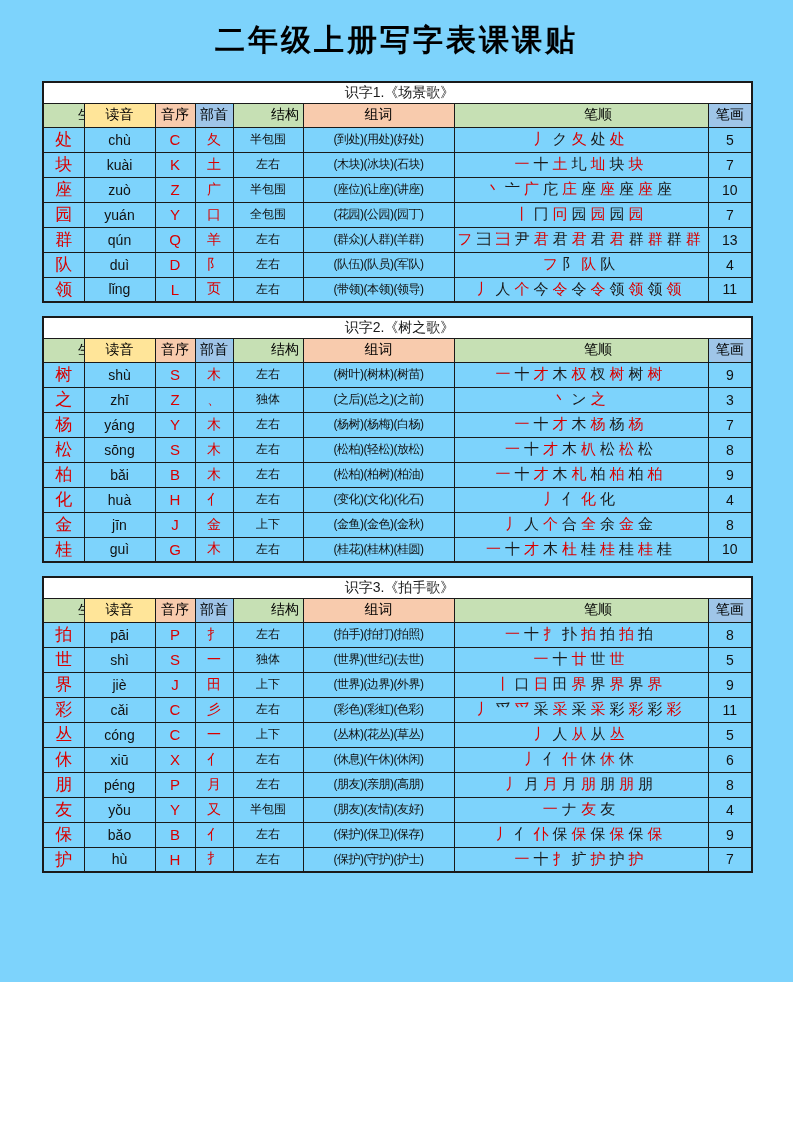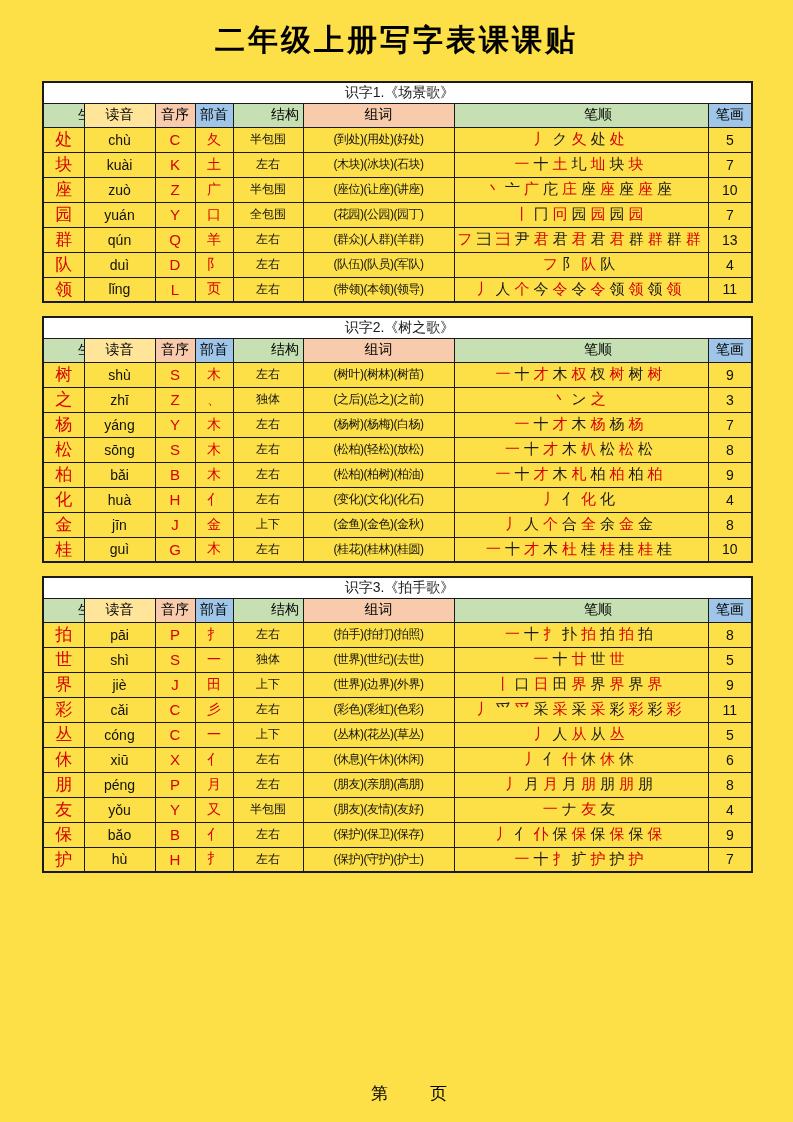--- a/index.html
+++ b/index.html
@@ -1,21 +1,21 @@
 <!DOCTYPE html>
 <html style="--accent-red: #d90000; --header-green: #c6e0b4; --header-yellow: #ffe599; --header-peach: #f8cbad; --header-blue: #9fc5e8;"><head>
 <meta charset="utf-8">
 <style>
   * { margin: 0; padding: 0; box-sizing: border-box; }
   html, body { background: #ffffff; }
   .page {
     position: relative;
     width: 793px;
-    height: 1122px;
-    background: #fde047;
+    height: 982px;
+    background: #7dd3fc;
     font-family: "Liberation Sans", sans-serif;
     color: #1a1a1a;
     overflow: hidden;
   }
   .page-title {
     padding-top: 20px;
     text-align: center;
     font-size: 30px;
     font-weight: bold;
     letter-spacing: 3px;
@@ -41,21 +41,21 @@
     text-align: left;
     padding-left: 4px;
     font-size: 14px;
     font-weight: normal;
     background: #fff;
   }
   .header-row th { height: 24px; font-size: 14px; font-weight: normal; color: #000; }
   .bg-green  { background: var(--header-green); padding-left: 34px; }
   .bg-yellow { background: var(--header-yellow); font-family: Liberation Mono, monospace; }
   .bg-peach  { background: var(--header-peach); }
-  .bg-blue   { background: var(--header-blue); }
+  .bg-blue   { background: var(--header-blue); border-radius: 6px; }
   .data-row td { height: 25px; }
   td.c-char    { font-size: 17px; color: var(--accent-red); }
   td.c-pinyin  { font-size: 14px; color: #111; }
   td.c-initial { font-size: 15px; color: var(--accent-red); }
   td.c-radical { font-size: 14px; color: var(--accent-red); }
   td.c-struct  { font-size: 12px; color: #111; }
   td.c-words   { font-size: 12px; letter-spacing: -0.5px; color: #111; padding: 0 1px; }
   td.c-strokes { text-align: left; padding-left: 0; font-size: 15px; }
   td.c-strokes .step { display: inline-block; margin-right: 4px; }
   td.c-strokes .s-red   { color: var(--accent-red); }

